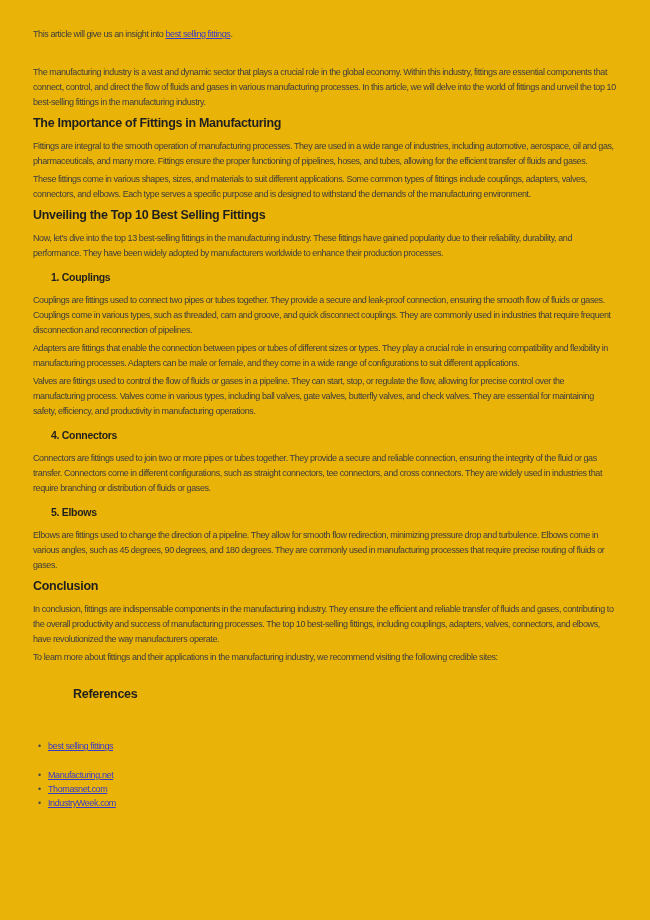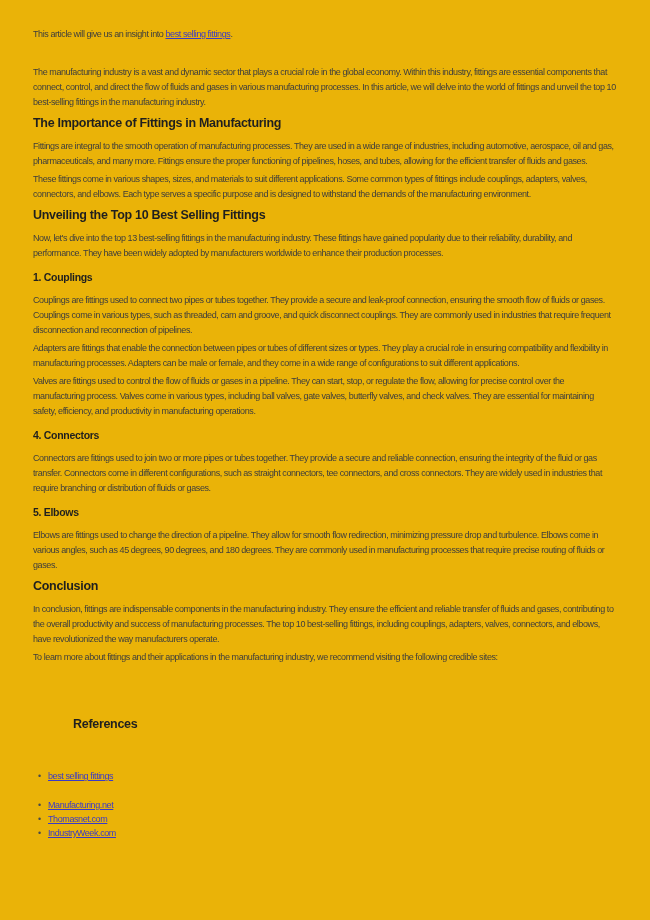--- a/index.html
+++ b/index.html
@@ -23,28 +23,28 @@
   }
   .intro-line { margin-bottom: 23px; }
   h2 {
     font-size: 12.5px; line-height: 15px; letter-spacing: -0.3px;
     font-weight: bold; color: #1f1f1f;
     margin: 6px 0 8px 0;
   }
   h3 {
     font-size: 10.5px; line-height: 14px; letter-spacing: -0.3px;
     font-weight: bold; color: #1f1f1f;
-    margin: 9px 0 9px 0;
+    margin: 9px 0 9px 18px;
   }
   a.link {
     color: #3a3ac8;
     text-decoration: underline;
     cursor: pointer;
   }
-  .references-heading { margin-top: 52px; padding-left: 40px; }
+  .references-heading { margin-top: 22px; padding-left: 40px; }
   .ref-list { margin-top: 37px; }
   .ref-item {
     display: flex; align-items: baseline;
     padding-left: 5px;
     font-size: 9px; line-height: 14px; letter-spacing: -0.4px;
   }
   .ref-item.primary { margin-bottom: 15px; }
   .bullet {
     color: #4a4a4a; font-size: 9px;
     width: 10px; flex: 0 0 10px;

